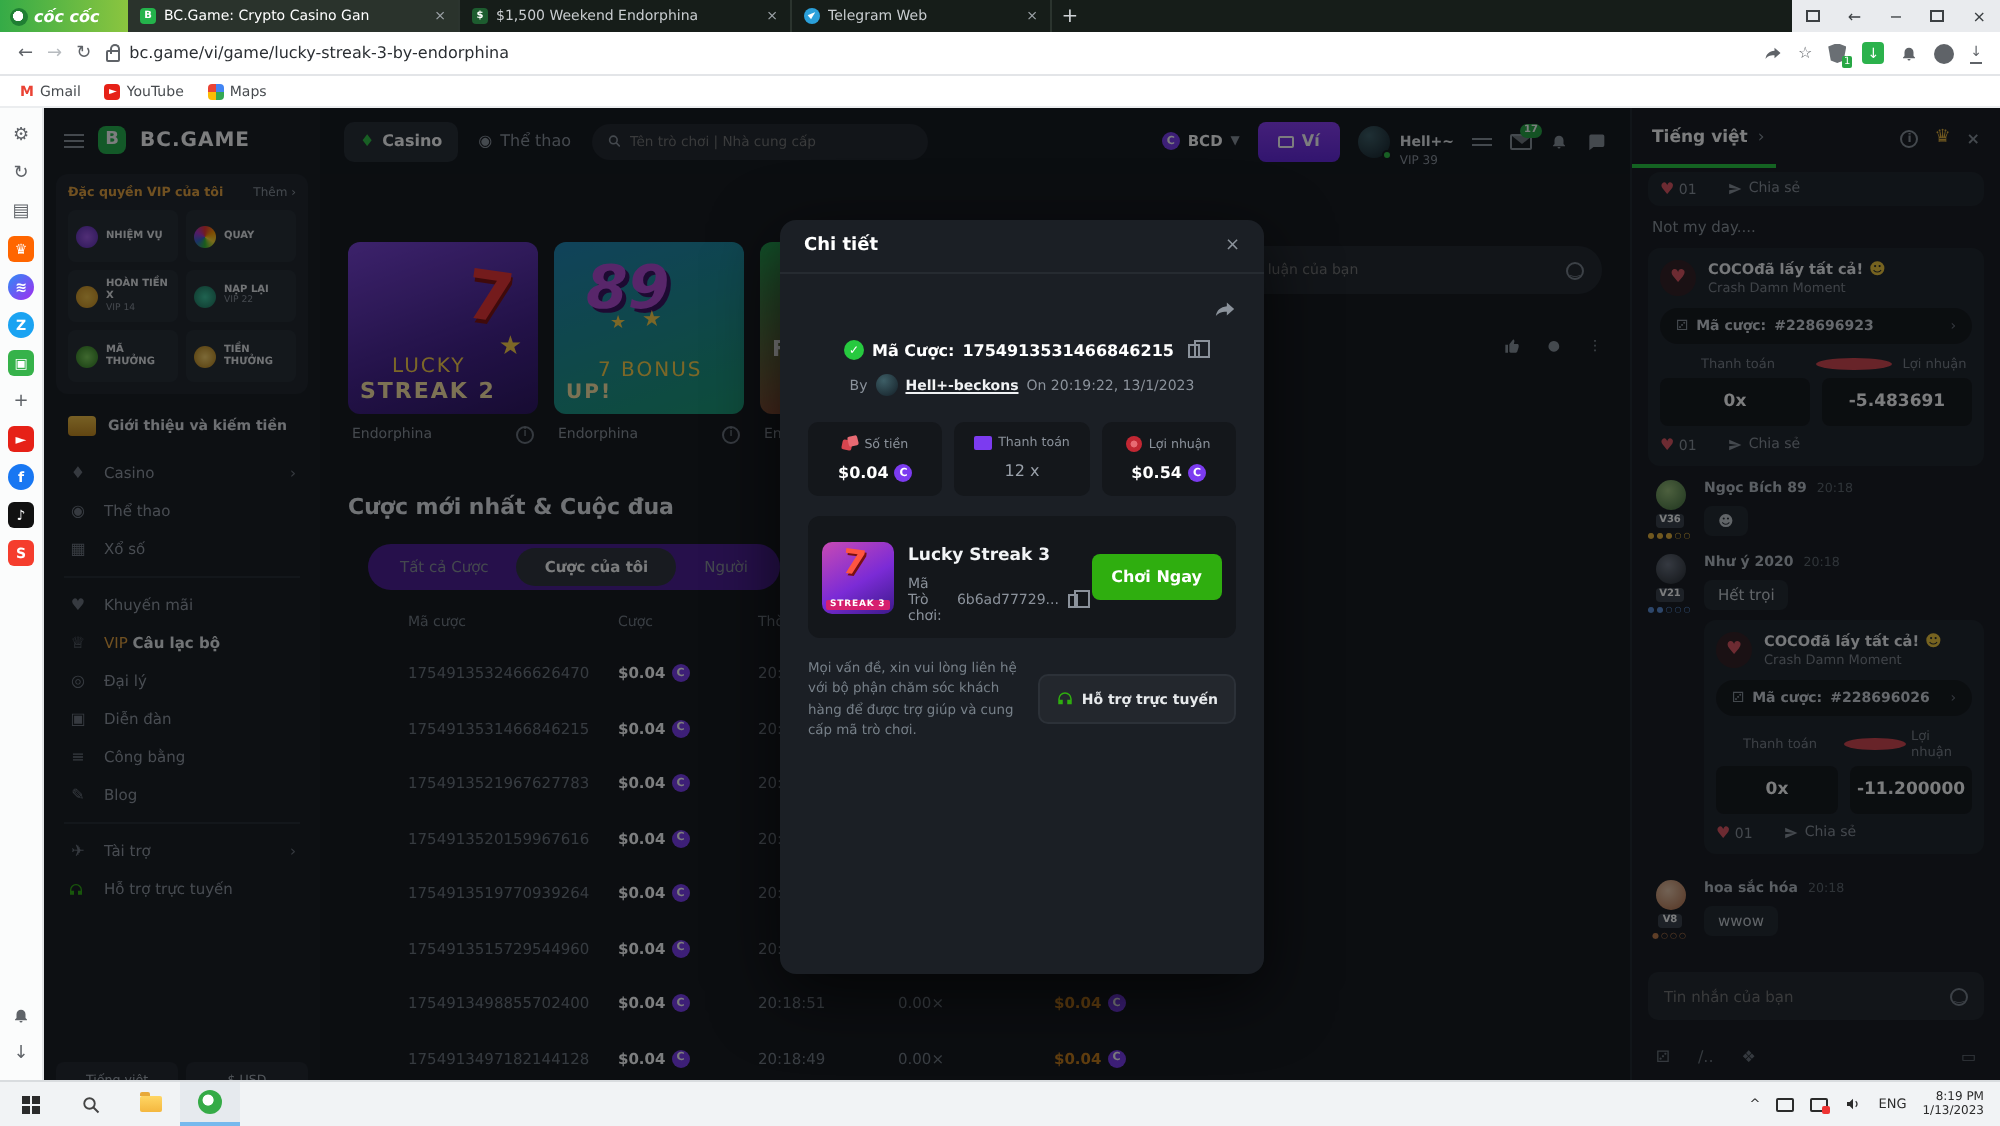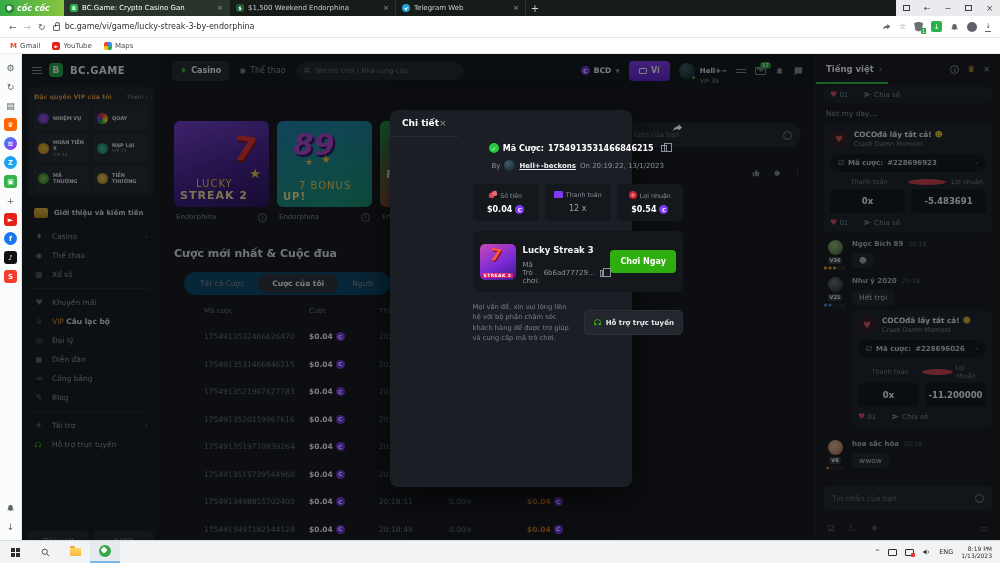--- a/index.html
+++ b/index.html
@@ -128,41 +128,41 @@
   .dotpat{position:absolute;inset:0;background-image:radial-gradient(#ffffffcc 1px,transparent 1.2px);background-size:14px 12px}
   .comcol{position:absolute;left:425px;top:36px;right:14px}
   .cominput{height:24px;border-radius:12px;background:#23272d;display:flex;align-items:center;padding:0 9px;gap:6px}
   .cominput input{flex:1;background:transparent;border:0;outline:none;color:#7a828c;font-size:7px;font-family:inherit}
   .smile{width:9px;height:9px;border:1px solid #7a828c;border-radius:50%;color:#7a828c;font-size:6px;display:flex;align-items:center;justify-content:center}
   .comitem{margin-top:22px;display:flex;align-items:center;gap:8px;color:#7a828c;font-size:7px}
   .comitem .right{margin-left:auto;display:flex;gap:14px;align-items:center;color:#8b929b}
   
   .bets{position:absolute;left:14px;right:14px;top:160px;bottom:0}
   .bheading{color:#e6e9ec;font-size:11px;font-weight:bold}
-  .btabs{display:inline-flex;background:#0c4a6e;border-radius:14px;padding:2px;font-size:7.5px;color:#8b929b;margin:12px 0 0 10px}
+  .btabs{display:inline-flex;background:#4c1d95;border-radius:14px;padding:2px;font-size:7.5px;color:#8b929b;margin:12px 0 0 10px}
   .btab{padding:5px 14px;border-radius:12px;white-space:nowrap}
   .btab.active{background:#2e343c;color:#fff;font-weight:bold}
   .bhead,.brow{display:grid;grid-template-columns:105px 70px 70px 78px 110px;padding-left:30px;align-items:center}
   .bhead{height:24px;font-size:7px;color:#757c85;margin-top:4px}
   .brow{height:27.5px;font-size:7.5px;color:#757c85}
   .bid{color:#6e757e}
   .bet-v{color:#fff;font-weight:bold;display:flex;gap:3px;align-items:center;font-size:7.5px}
   .pf{display:flex;gap:3px;align-items:center}
   .neg{color:#c77b18;font-weight:bold}
   
   .chat{position:absolute;right:0;top:0;bottom:0;width:185px;background:#171b20;border-left:1px solid #20262d}
   .chead{height:30px;display:flex;align-items:center;gap:5px;padding:0 10px;color:#fff;font-size:8.5px;font-weight:bold;position:relative}
   .chead .grn{position:absolute;left:0;bottom:0;width:72px;height:2px;background:#27c93f}
   .chev-r{color:#8b929b;font-weight:normal}
   .chead .ics{margin-left:auto;display:flex;gap:8px;align-items:center}
   .ci{color:#8b929b;font-size:8px}
   .trophy{color:#e8b23a;font-size:9px}
   .cbody{position:absolute;top:32px;bottom:60px;left:8px;right:8px;overflow:hidden}
   .ccard{background:#1f242a;border-radius:6px;padding:6px;margin-bottom:6px}
-  .cfoot{display:flex;gap:16px;align-items:center;color:#8b929b;font-size:7px;margin-top:5px}
+  .cfoot{display:flex;gap:16px;align-items:flex-start;color:#8b929b;font-size:7px;margin-top:5px}
   .heart{color:#e05561;font-size:8px}
   .shr{display:flex;gap:3px;align-items:center}
   .cmsg{color:#8e959d;font-size:7.5px;margin:4px 0 6px 2px}
   .chrow{display:flex;gap:6px;align-items:center}
   .bheart{width:18px;height:18px;border-radius:50%;background:#331f22;color:#e05561;font-size:9px;display:flex;align-items:center;justify-content:center;flex:0 0 auto}
   .ctit{color:#f2f4f6;font-size:7.3px;font-weight:bold;display:flex;gap:3px;align-items:center}
   .emoji{color:#f3c93c;font-size:8px}
   .csub{color:#80878f;font-size:6.5px;margin-top:1px}
   .cpill{background:#14171b;border-radius:10px;height:18px;display:flex;align-items:center;gap:4px;padding:0 8px;color:#cfd4da;font-size:7px;margin:6px 0;font-weight:bold}
   .cpill .hand{color:#8b929b;font-weight:normal}
@@ -185,21 +185,21 @@
   .nrow{display:flex;gap:5px;align-items:baseline}
   .cname{color:#b9bfc6;font-size:7px;font-weight:bold}
   .ctime{color:#5f666e;font-size:6.3px}
   .bub{display:inline-block;background:#23282e;border-radius:4px;padding:3px 7px;color:#c6ccd2;font-size:7.5px;margin-top:3px}
   .cinput{position:absolute;bottom:30px;left:8px;right:8px;height:24px;background:#22262c;border-radius:5px;display:flex;align-items:center;gap:6px;padding:0 8px}
   .cinput input{flex:1;background:transparent;border:0;outline:none;color:#747c86;font-size:7.5px;font-family:inherit}
   .ctools{position:absolute;bottom:7px;left:12px;right:12px;display:flex;gap:14px;align-items:center;color:#6b727b;font-size:8px}
   .ctools .last{margin-left:auto}
   
   .modal{position:absolute;left:368px;top:56px;width:242px;height:377px;background:#1b1f25;border-radius:8px;z-index:6;
-         box-shadow:0 10px 34px rgba(0,0,0,.65);display:flex;}
+         box-shadow:0 10px 34px rgba(0,0,0,.65);display:flex;flex-direction:column}
   .mhead{height:27px;border-bottom:1px solid #262b31;display:flex;align-items:center;padding:0 12px;color:#fff;font-weight:bold;font-size:9px;flex:0 0 auto}
   .mclose{margin-left:auto;color:#8b929b;font-weight:normal;font-size:9px}
   .mbody{padding:8px 14px 0;display:flex;flex-direction:column}
   .mshare{align-self:flex-end;margin:4px 0 10px}
   .midrow{display:flex;justify-content:center;align-items:center;gap:4px;color:#fff;font-size:8px;font-weight:bold}
   .chk{width:10px;height:10px;border-radius:50%;background:#27c93f;color:#fff;font-size:6px;display:flex;align-items:center;justify-content:center;font-weight:bold}
   .copy{width:6px;height:7px;border:1px solid #8b929b;position:relative;margin-left:3px}
   .copy:before{content:"";position:absolute;left:2px;top:-3px;width:6px;height:7px;border:1px solid #8b929b}
   .mbyrow{display:flex;justify-content:center;align-items:center;gap:4px;color:#8b929b;font-size:7px;margin-top:7px}
   .mava{width:11px;height:11px;border-radius:50%;background:radial-gradient(circle at 35% 30%,#3d5e66,#141f27)}

